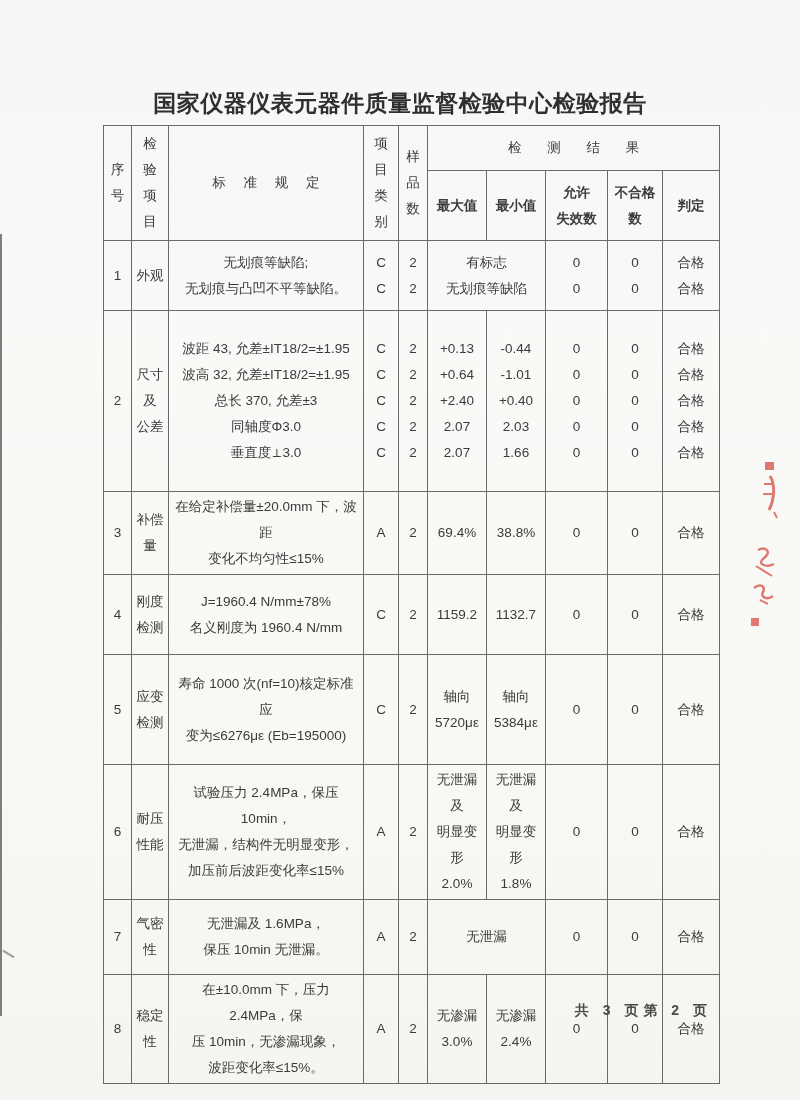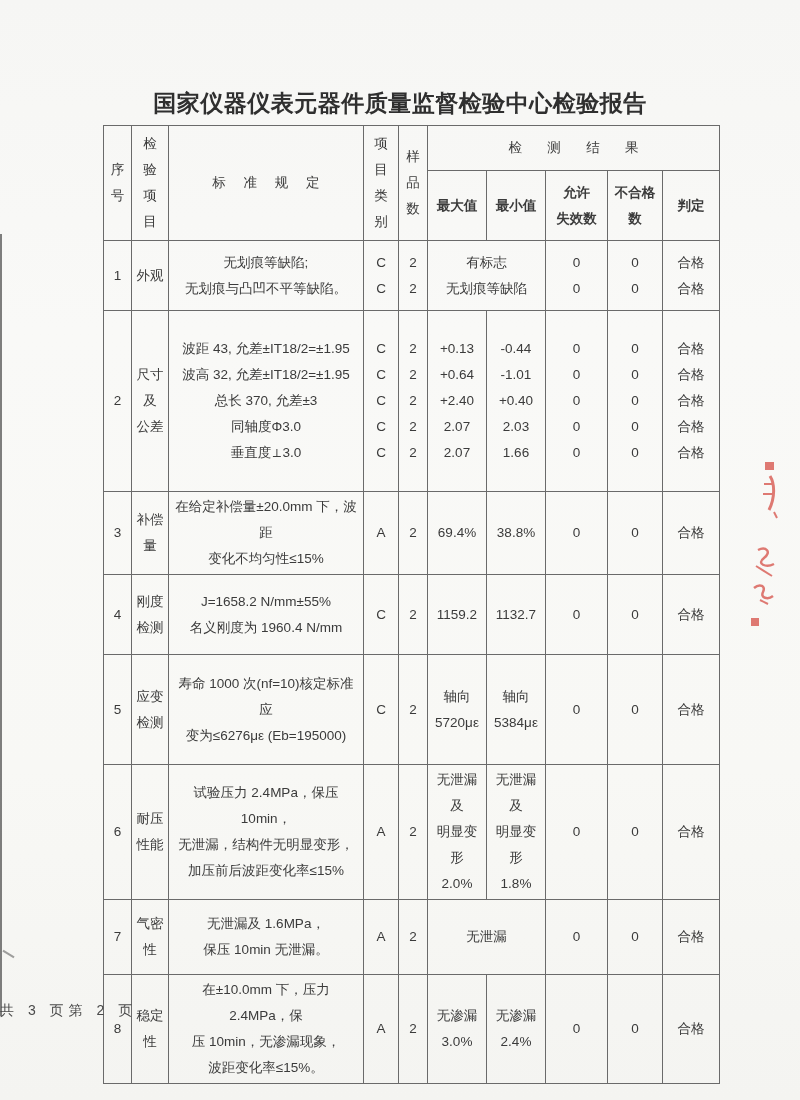--- a/index.html
+++ b/index.html
@@ -29,25 +29,25 @@
   td.std{text-align:left;padding-left:8px;padding-right:6px;}
   td.vh{line-height:24px;}
   .hr1 td{height:45px;}
   .hr2 td{height:70px;line-height:20px;font-weight:bold;}
   .rowh70 td{height:70px;}
   .rowh145 td{height:181px;}
   .rowh80 td{height:80px;}
   .rowh110 td{height:110px;}
   .rowh95 td{height:95px;}
   .rowh75 td{height:75px;}
-  .spread{word-spacing:22px;font-family:Liberation Serif, serif;}
+  .spread{word-spacing:22px;}
   .spread2{word-spacing:14px;}
   .page-footer{
-    position:absolute;left:0;top:1002px;width:712px;text-align:left;
-    font-size:14px;letter-spacing:5px;color:#4a4a4a;
+    position:absolute;left:0;top:1002px;width:712px;text-align:right;
+    font-size:14px;letter-spacing:5px;color:#4a4a4a;font-weight:bold;
   }
   .edge-line{
     position:absolute;left:0;top:234px;width:2px;height:782px;
     background:rgba(60,60,60,0.65);
   }
   .edge-tick{
     position:absolute;left:2px;top:953px;width:13px;height:2px;
     background:rgba(70,70,70,0.5);transform:rotate(32deg);
   }
   .seal{position:absolute;left:746px;top:450px;width:36px;height:200px;}
@@ -178,21 +178,21 @@
         <td>38.8%</td>
         <td>0</td>
         <td>0</td>
         <td>合格</td>
       </tr>
 
       <tr class="rowh80">
         <td>4</td>
         <td>刚度
 检测</td>
-        <td class="std">J=1658.2 N/mm±55%
+        <td class="std">J=1960.4 N/mm±78%
 名义刚度为 1960.4 N/mm</td>
         <td>C</td>
         <td>2</td>
         <td>1159.2</td>
         <td>1132.7</td>
         <td>0</td>
         <td>0</td>
         <td>合格</td>
       </tr>
 

